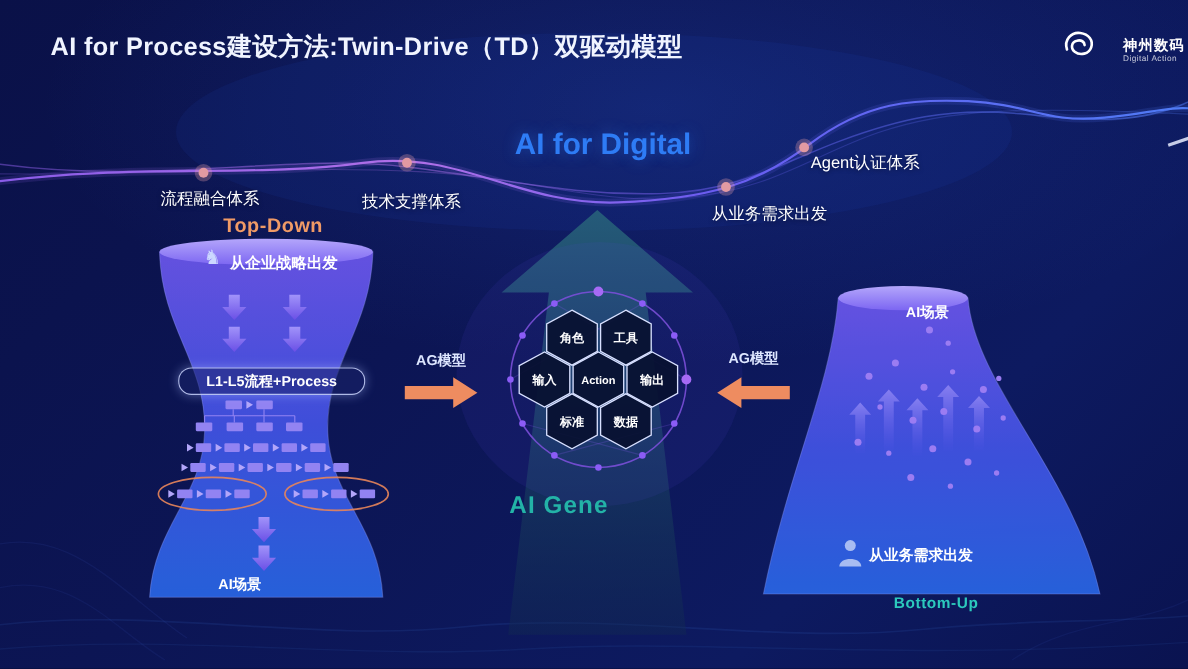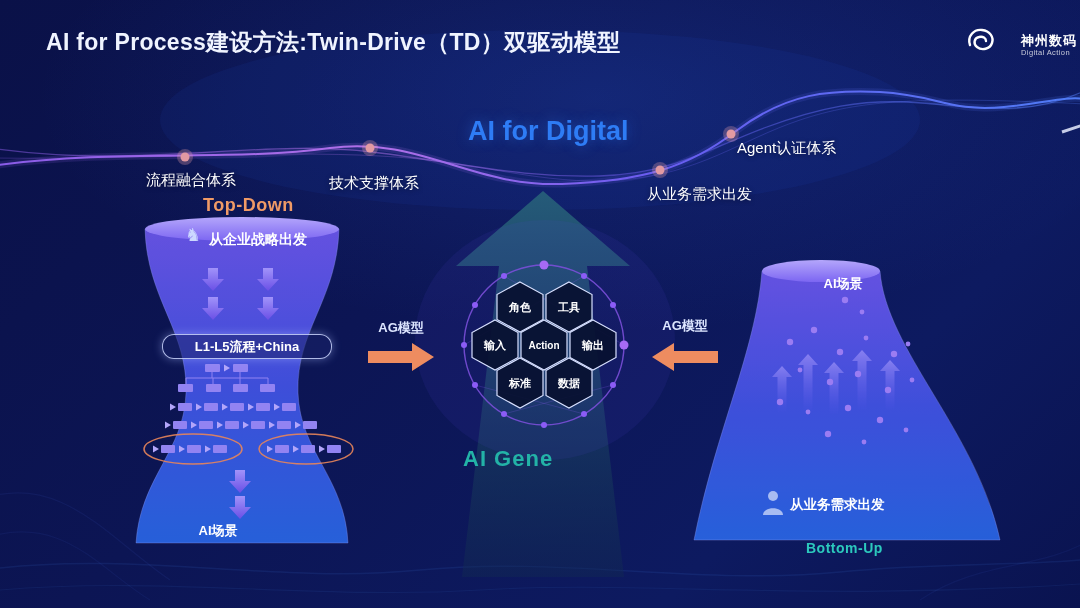--- a/index.html
+++ b/index.html
@@ -21,21 +21,21 @@
   .heading{left:468px;top:116px;font-size:27px;font-weight:700;color:#2e7cf5;text-shadow:0 0 14px rgba(46,124,245,0.45)}
   .wp{font-size:15px;font-weight:400;color:#fff;text-shadow:0 1px 4px rgba(0,0,20,0.5)}
   .wp1{left:146px;top:171px}.wp2{left:329px;top:174px}.wp3{left:647px;top:185px}.wp4{left:737px;top:139px}
   .topdown{left:203px;top:195px;font-size:18px;font-weight:700;color:#f09a66;letter-spacing:0.5px}
   .strategy{left:209px;top:231px;font-size:14px;font-weight:600;color:#fff}
   .knight{left:185px;top:224px;font-size:18px;color:#ccd8ff}
   .pill{left:162px;top:334px;width:168px;height:23px;line-height:23px;text-align:center;font-size:13px;font-weight:700;color:#fff;background:rgba(25,35,105,0.55);border:1px solid rgba(205,215,255,0.85);border-radius:12px;box-shadow:0 0 10px rgba(170,190,255,0.45)}
   .scenL{left:158px;top:522px;width:120px;text-align:center;font-size:13px;font-weight:700;color:#fff}
   .scenR{left:783px;top:275px;width:120px;text-align:center;font-size:13px;font-weight:700;color:#fff}
   .need{left:790px;top:496px;font-size:13.5px;font-weight:600;color:#fff}
-  .bottomup{left:806px;top:540px;width:90px;text-align:left;font-size:14px;font-weight:700;color:#2cc9bd;letter-spacing:0.5px}
+  .bottomup{left:806px;top:540px;width:90px;text-align:center;font-size:14px;font-weight:700;color:#2cc9bd;letter-spacing:0.5px}
   .agL{left:368px;top:319px;width:66px;text-align:center;font-size:13px;font-weight:600;color:#dde6ff}
   .agR{left:652px;top:317px;width:66px;text-align:center;font-size:13px;font-weight:600;color:#dde6ff}
   .gene{left:463px;top:446px;width:160px;text-align:left;font-size:22px;font-weight:700;color:#23b3a7;letter-spacing:1px}
 </style>
 </head>
 <body>
 
 <div class="stage">
 
   <svg class="scene" width="1080" height="608" viewBox="0 0 1080 608">
@@ -295,21 +295,21 @@
   <div class="ov heading">AI for Digital</div>
 
   <div class="ov wp wp1">流程融合体系</div>
   <div class="ov wp wp2">技术支撑体系</div>
   <div class="ov wp wp3">从业务需求出发</div>
   <div class="ov wp wp4">Agent认证体系</div>
 
   <div class="ov topdown">Top-Down</div>
   <span class="ov knight">♞</span>
   <div class="ov strategy">从企业战略出发</div>
-  <div class="ov pill">L1-L5流程+China</div>
+  <div class="ov pill">L1-L5流程+Process</div>
   <div class="ov scenL">AI场景</div>
 
   <div class="ov scenR">AI场景</div>
   <div class="ov need">从业务需求出发</div>
   <div class="ov bottomup">Bottom-Up</div>
 
   <div class="ov agL">AG模型</div>
   <div class="ov agR">AG模型</div>
 
   <div class="ov gene">AI Gene</div>

